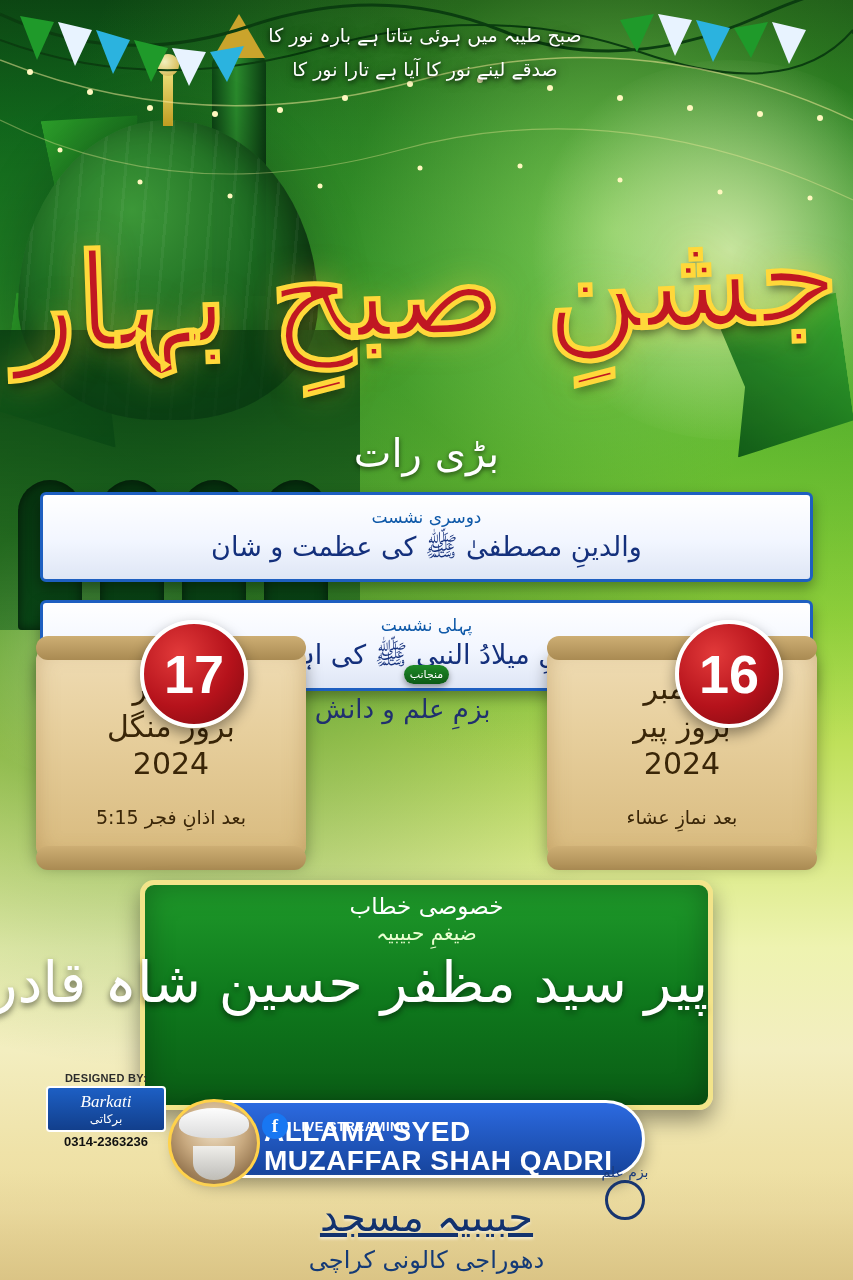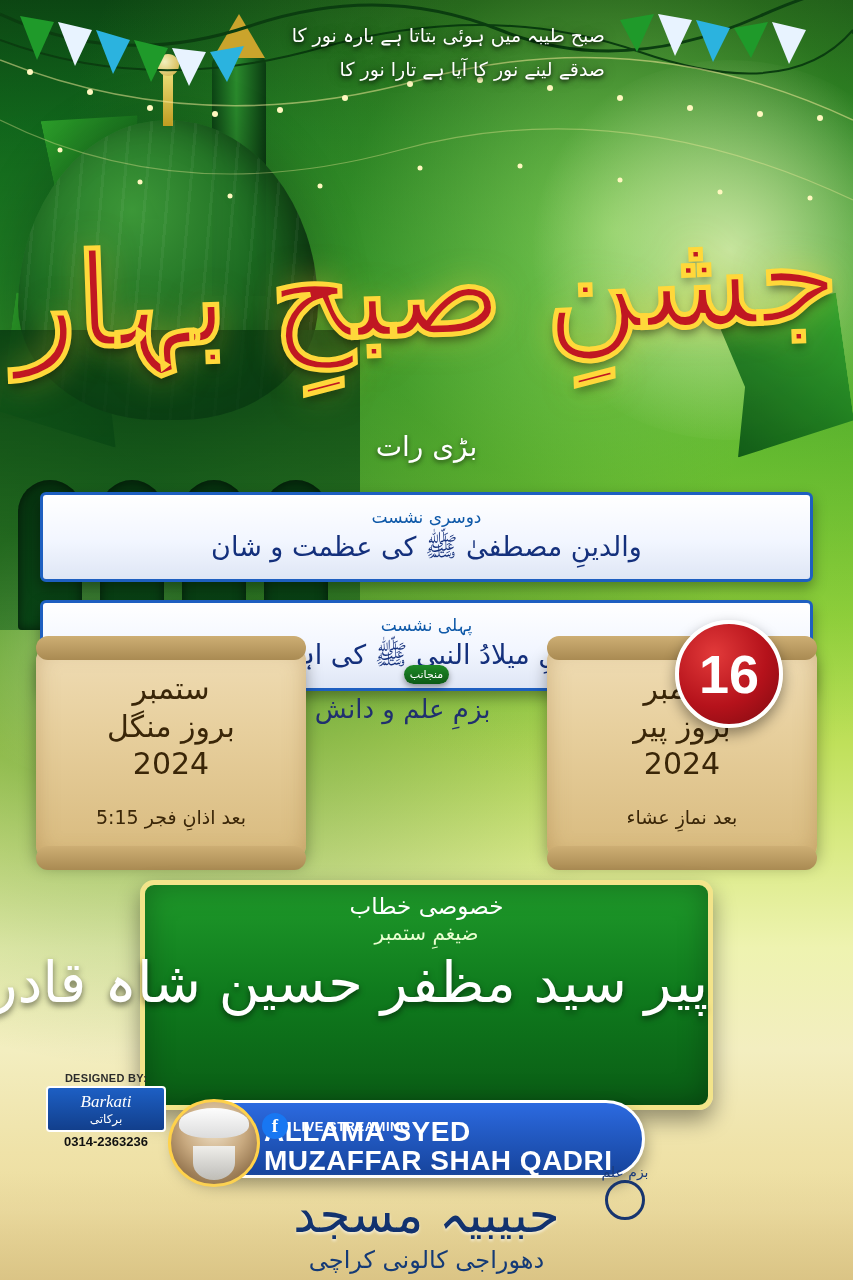--- a/index.html
+++ b/index.html
@@ -100,21 +100,21 @@
   .urdu {
     font-family: "DejaVu Sans", "Liberation Sans", sans-serif;
     direction: rtl;
     unicode-bidi: isolate;
     white-space: nowrap;
   }
 
   
   .couplet{
     position:absolute; right:248px; top:18px; width:360px;
-    color:#ffffff;
+    text-align:center; color:#ffffff;
     text-shadow:0 2px 4px rgba(0,0,0,.75), 0 0 12px rgba(0,0,0,.5);
     font-size:19px; line-height:1.8;
   }
 
   
   .title-main{
     position:absolute; left:0; right:0; top:130px; height:320px;
     display:flex; align-items:center; justify-content:center;
   }
   .title-main span{
@@ -125,21 +125,21 @@
        0 0 2px #ffe759,
        0 6px 10px rgba(0,0,0,.45),
        0 0 34px rgba(255,214,60,.55);
     transform: rotate(-2deg);
   }
   .title-sub{
     position:absolute; left:0; right:0; top:430px;
     text-align:center;
   }
   .title-sub span{
-    font-size:28px; color:#ffffff;
+    font-size:40px; color:#ffffff;
     text-shadow:0 2px 5px rgba(0,0,0,.6);
   }
 
   
   .sessions{
     position:absolute; left:40px; right:40px; top:492px;
     display:flex; gap:18px; justify-content:center;flex-direction:column;
   }
   .session{
     position:relative; flex:1 1 0; min-width:0;
@@ -278,22 +278,22 @@
   }
   .footer .logo{
     position:absolute; right:200px; top:-8px; width:56px; text-align:center; color:#1b3b7a;
   }
   .footer .logo .ring{
     width:40px;height:40px;margin:0 auto;border-radius:50%;
     border:3px solid #17356f;
   }
   .footer .logo .lt{ font-size:14px; }
   .footer .mosque-name{
-    position:absolute; left:0; right:0; top:14px;
-    font-size:50px; color:#12326e; text-shadow:0 2px 3px rgba(255,255,255,.6);
+    position:absolute; left:0; right:0; top:22px;
+    font-size:40px; color:#12326e; text-shadow:0 2px 3px rgba(255,255,255,.6);text-decoration:underline;
   }
   .footer .addr{
     position:absolute; left:0; right:0; top:74px;
     font-size:24px; color:#143a76;
   }
 </style>
 </head>
 <body>
 
 <div id="poster">
@@ -401,33 +401,36 @@
 
     <div class="scroll right">
       <div class="inner urdu">
         <div class="dline">ستمبر</div>
         <div class="dline">بروز پیر</div>
         <div class="dline">2024</div>
         <div class="dsmall">بعد نمازِ عشاء</div>
       </div>
     </div>
 
+    <div class="daybadge d17">
+      <span>17</span>
+    </div>
     <div class="daybadge d16">
       <span>16</span>
     </div>
 
     <div class="mid-flag">
       <span class="greenchip urdu">منجانب</span>
       <div class="mtext urdu">بزمِ علم و دانش</div>
     </div>
   </div>
 
   <div class="speaker">
     <div class="khitab urdu">خصوصی خطاب</div>
-    <div class="zia urdu">ضیغمِ ستمبر</div>
+    <div class="zia urdu">ضیغمِ حبیبیہ</div>
     <div class="name urdu">پیر سید مظفر حسین شاہ قادری</div>
   </div>
 
   <div class="designer">
     <div class="dlabel">DESIGNED BY:</div>
     <div class="dbox">
       <div class="dname">Barkati</div>
       <div class="durdu urdu">برکاتی</div>
     </div>
     <div class="dphone">0314-2363236</div>

